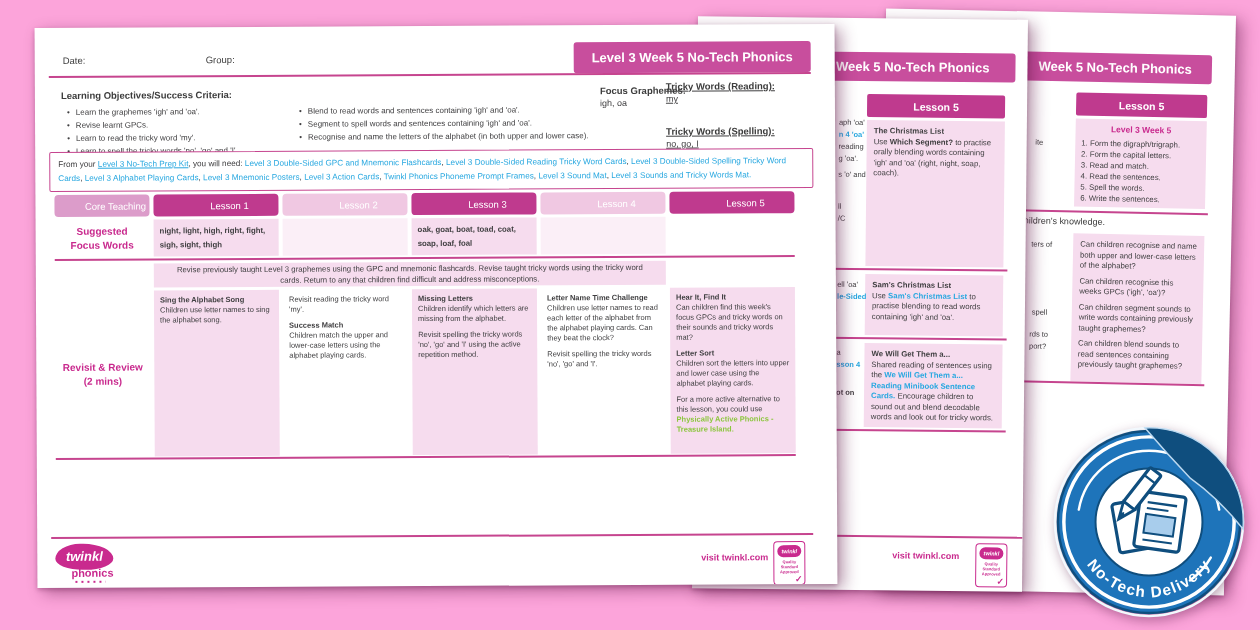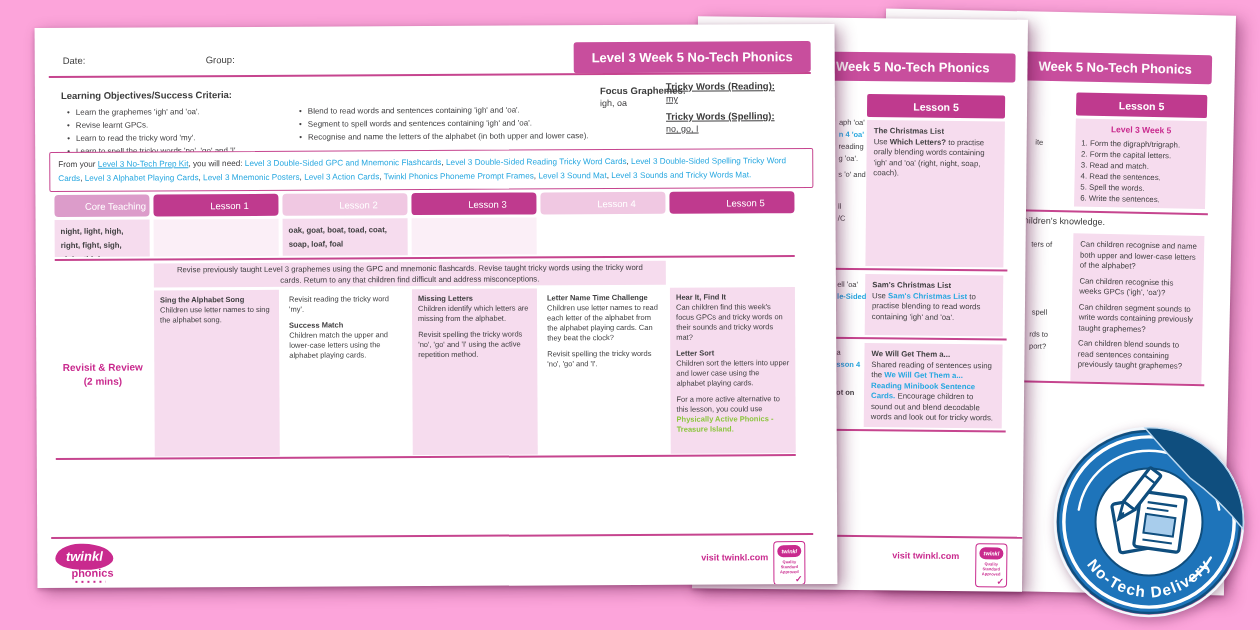--- a/index.html
+++ b/index.html
@@ -122,21 +122,21 @@
   </div>
 
   <div class="page" id="page2">
     <div class="titlebar cut abs" style="left:-40px;top:34px;width:358px;height:29px;padding-right:26px;box-sizing:border-box;">
       <span>Week 5 No-Tech Phonics</span>
     </div>
     <div class="l5col-h abs" style="left:170px;top:76px;width:138px;height:23px;">Lesson 5</div>
 
     <div class="sidecell abs pk" style="left:170px;top:102px;width:138px;height:146px;box-sizing:border-box;">
       <div class="t">The Christmas List</div>
-      <div><span>Use </span><span class="t">Which Letters?</span><span> to practise orally blending words containing 'igh' and 'oa' (right, night, soap, coach).</span></div>
+      <div><span>Use </span><span class="t">Which Segment?</span><span> to practise orally blending words containing 'igh' and 'oa' (right, night, soap, coach).</span></div>
     </div>
     <div class="hline abs" style="left:130px;top:250px;width:182px;"></div>
 
     <div class="sidecell abs pk" style="left:170px;top:256px;width:138px;height:61px;box-sizing:border-box;">
       <div class="t">Sam's Christmas List</div>
       <div><span>Use </span><span class="link b">Sam's Christmas List</span><span> to practise blending to read words containing 'igh' and 'oa'.</span></div>
     </div>
     <div class="hline abs" style="left:130px;top:319px;width:182px;"></div>
 
     <div class="sidecell abs pk" style="left:170px;top:325px;width:138px;height:84px;box-sizing:border-box;">
@@ -188,38 +188,42 @@
         <div class="bullet-item">Recognise and name the letters of the alphabet (in both upper and lower case).</div>
       </div>
 
     <div class="abs" style="left:565px;top:60px;width:96px;">
       <div class="focus-lab">Focus Graphemes:</div>
       <div class="focus-val">igh, oa</div>
     </div>
     <div class="abs" style="left:631px;top:56px;width:112px;text-decoration:underline;">
       <div class="focus-lab">Tricky Words (Reading):</div>
       <div class="focus-val">my</div>
-      <div class="focus-lab" style="margin-top:6px;">Tricky Words (Spelling):</div>
+      <div class="focus-lab" style="margin-top:21px;">Tricky Words (Spelling):</div>
       <div class="focus-val">no, go, I</div>
     </div>
 
     <div class="prepbox abs" style="left:14px;top:124px;width:746px;height:28px;">
       <span>From your </span><span class="link u">Level 3 No-Tech Prep Kit</span><span>, you will need: </span><span><span class="res-link">Level 3 Double-Sided GPC and Mnemonic Flashcards</span>, <span class="res-link">Level 3 Double-Sided Reading Tricky Word Cards</span>, <span class="res-link">Level 3 Double-Sided Spelling Tricky Word Cards</span>, <span class="res-link">Level 3 Alphabet Playing Cards</span>, <span class="res-link">Level 3 Mnemonic Posters</span>, <span class="res-link">Level 3 Action Cards</span>, <span class="res-link">Twinkl Phonics Phoneme Prompt Frames</span>, <span class="res-link">Level 3 Sound Mat</span>, <span class="res-link">Level 3 Sounds and Tricky Words Mat.</span></span>
     </div>
 
     <div class="trow" style="top:167px;height:22px;">
       <div class="th th-mid">Core Teaching</div>
       <div class="th th-dark">Lesson 1</div>
       <div class="th th-light">Lesson 2</div>
       <div class="th th-dark">Lesson 3</div>
       <div class="th th-light">Lesson 4</div>
       <div class="th th-dark">Lesson 5</div>
     </div>
 
     <div class="trow" style="top:192px;height:37px;">
+      <div class="rowlab">
+        <span>Suggested</span>
+        <span>Focus Words</span>
+      </div>
       <div class="cell fw pk">night, light, high, right, fight, sigh, sight, thigh</div>
       <div class="cell ft"></div>
       <div class="cell fw pk">oak, goat, boat, toad, coat, soap, loaf, foal</div>
       <div class="cell ft"></div>
     </div>
     <div class="hline abs" style="left:19px;top:231px;width:740px;"></div>
 
     <div class="trow" style="top:236px;height:24px;">
       <div></div>
       <div class="revise-cell pk">Revise previously taught Level 3 graphemes using the GPC and mnemonic flashcards. Revise taught tricky words using the tricky word cards. Return to any that children find difficult and address misconceptions.</div>

